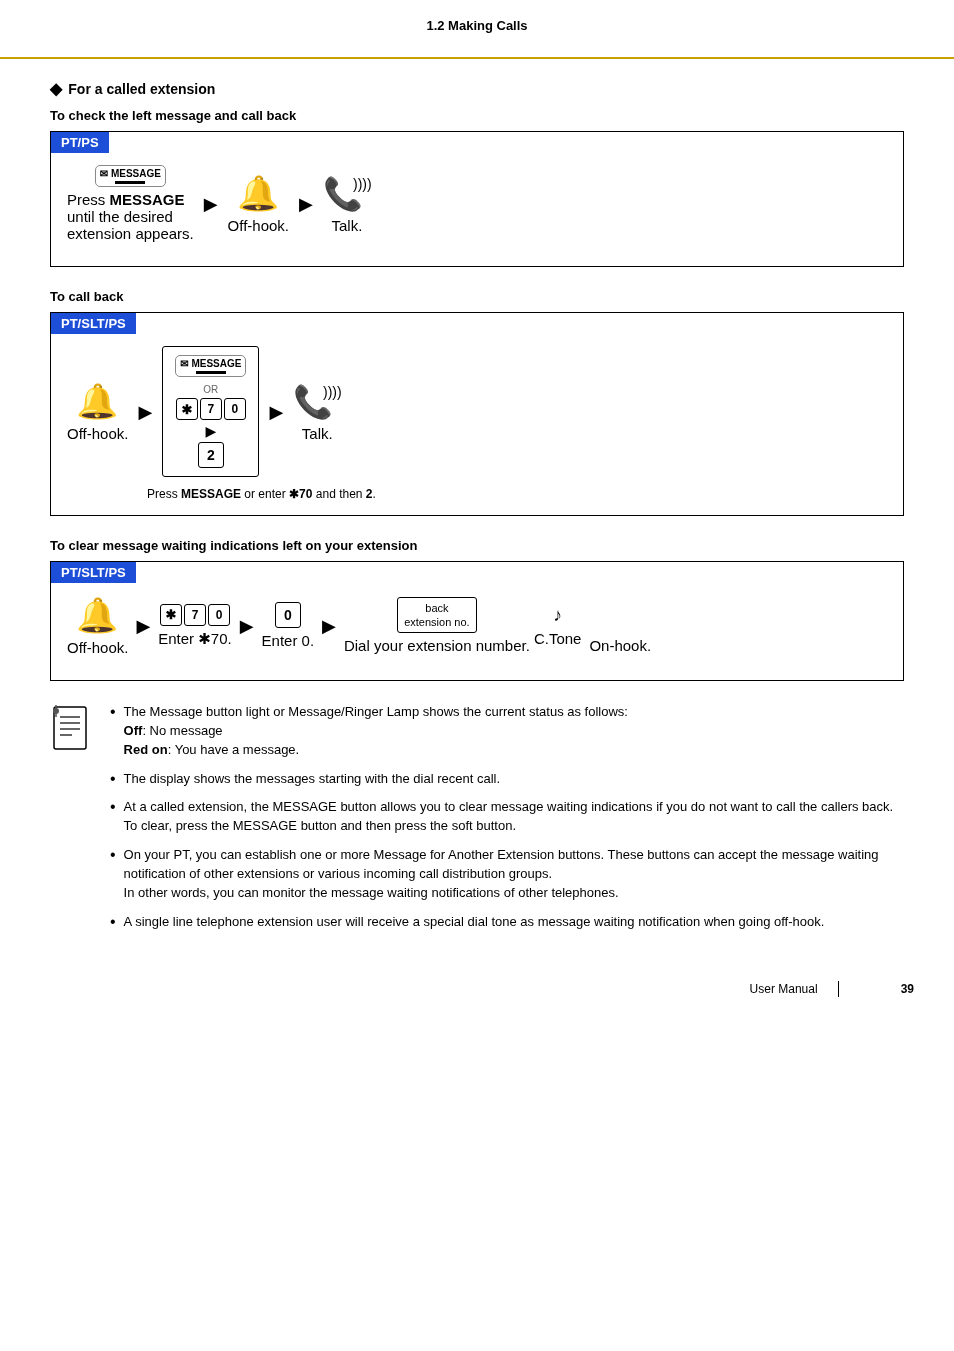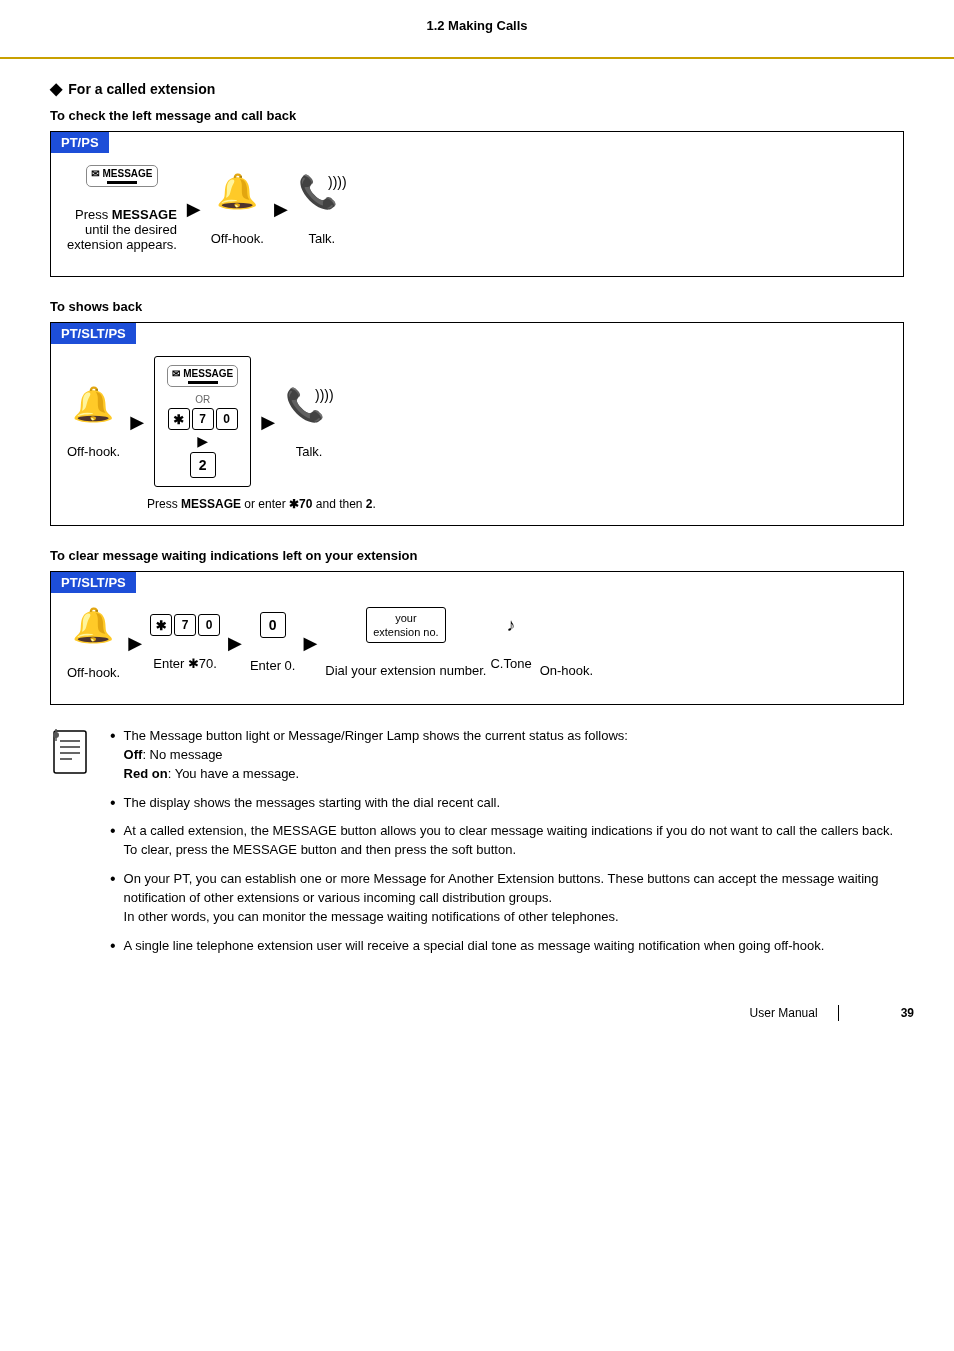--- a/index.html
+++ b/index.html
@@ -83,23 +83,23 @@
       margin-bottom: 10px;
       flex-wrap: nowrap;
     }
 
     .flow-arrow {
       font-size: 18px;
       color: #000;
     }
 
     .flow-label {
-      font-size: 13px;
-      text-align: right;
-      margin-top: 20px;
+      font-size: 15px;
+      text-align: left;
+      margin-top: 4px;
     }
     .flow-label b {
       font-weight: bold;
     }
 
     .flow-item {
       display: flex;
       flex-direction: column;
       align-items: center;
     }
@@ -265,21 +265,21 @@
 
             <text x="0" y="32" font-size="32">📞</text>
             <text x="30" y="16" font-size="14">))))</text>
           </svg>
           <div class="flow-label">Talk.</div>
         </div>
       </div>
     </div>
   </div>
 
-  <div class="sub-title">To shows back</div>
+  <div class="sub-title">To call back</div>
 
   <div class="proc-box">
     <div class="proc-box-header">PT/SLT/PS</div>
     <div class="proc-box-body">
       <div class="flow-row">
 
         <div class="flow-item">
           <span style="font-size:34px;">🔔</span>
           <div class="flow-label">Off-hook.</div>
         </div>
@@ -348,21 +348,21 @@
 
         <div class="flow-item">
           <span class="key-btn" style="font-size:14px; min-width:26px; height:26px;">0</span>
           <div class="flow-label">Enter 0.</div>
         </div>
 
         <span class="flow-arrow">▶</span>
 
         <div class="flow-item">
           <div class="ext-box">
-            <span>your</span><br>
+            <span>back</span><br>
             <span>extension no.</span>
           </div>
           <div class="flow-label">Dial your
 extension number.</div>
         </div>
 
         <div class="flow-item" style="margin-left:-4px;">
           <span class="music-note">♪</span>
           <div class="flow-label">C.Tone</div>
         </div>

